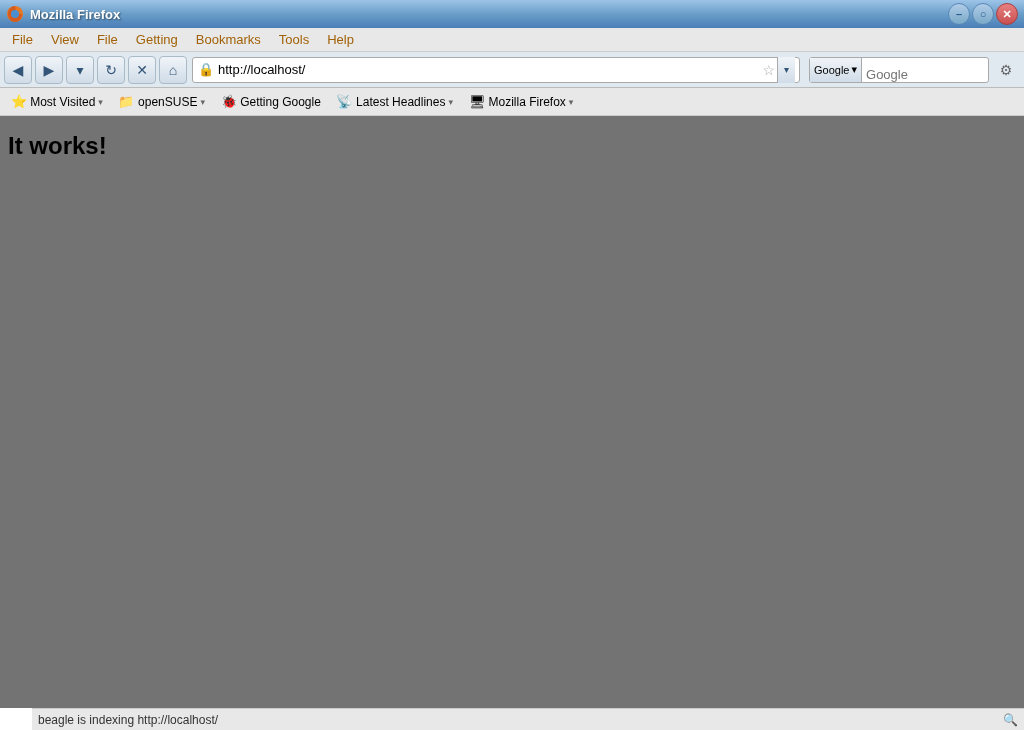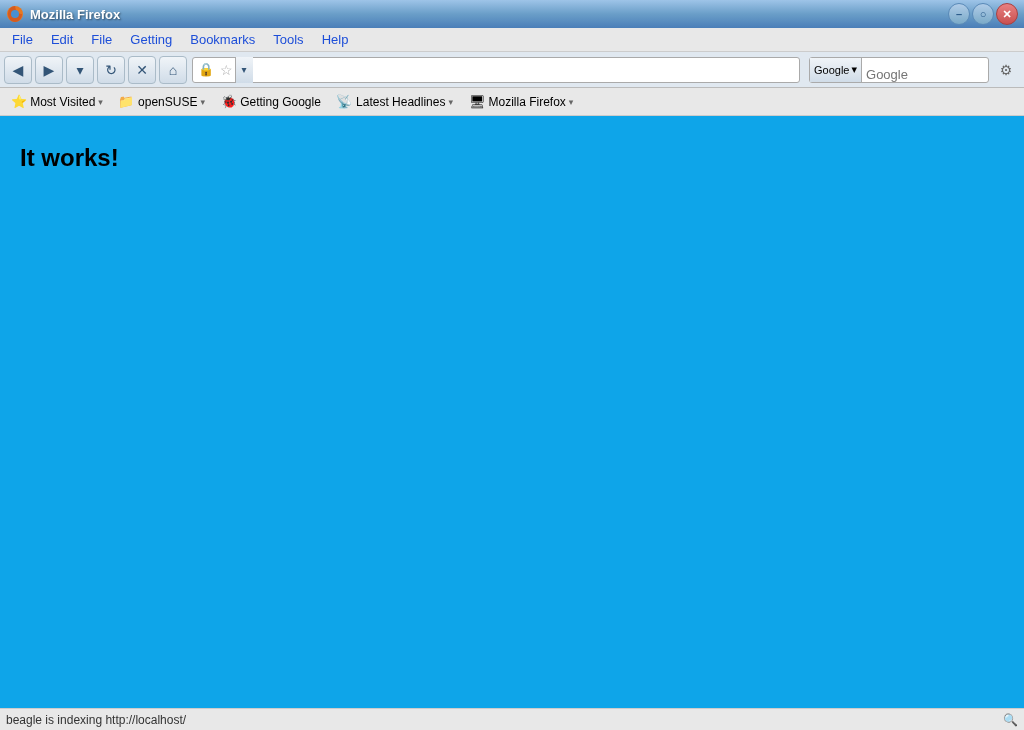--- a/index.html
+++ b/index.html
@@ -65,21 +65,21 @@
       align-items: center;
       padding: 0 4px;
       border-bottom: 1px solid #ccc;
       gap: 2px;
     }
     .menu-item {
       padding: 2px 8px;
       font-size: 13px;
       cursor: pointer;
       border-radius: 3px;
-      color: #1d4ed8;
+      color: #a16207;
     }
 
     
     #navbar {
       background: #e0e8f0;
       height: 36px;
       display: flex;
       align-items: center;
       padding: 0 4px;
       gap: 3px;
@@ -212,42 +212,43 @@
       font-size: 13px;
     }
     .bookmark-chevron {
       font-size: 9px;
       color: #666;
     }
 
     
     #content {
       flex: 1;
-      background: #0ea5e9;
-      padding: 20px;
+      background: #737373;
+      padding: 8px;
       overflow: auto;
     }
     #page-heading {
       font-size: 24px;
       font-weight: bold;
       color: #000;
       margin-top: 8px;
     }
 
     
     #statusbar {
       background: #e8e8e8;
       height: 22px;
       display: flex;
       align-items: center;
       justify-content: space-between;
       padding: 0 6px;
       border-top: 1px solid #ccc;
       font-size: 12px;
       color: #333;
+      margin-left: 32px;
     }
     #statusbar-right {
       display: flex;
       align-items: center;
     }
   </style>
 </head>
 <body>
 
 <div id="titlebar">
@@ -263,38 +264,39 @@
   </div>
   <div id="titlebar-controls">
     <div class="titlebar-btn">–</div>
     <div class="titlebar-btn">○</div>
     <div class="titlebar-btn close">✕</div>
   </div>
 </div>
 
 <div id="menubar">
   <span class="menu-item">File</span>
-  <span class="menu-item">Edit</span>
+  <span class="menu-item">View</span>
   <span class="menu-item">File</span>
   <span class="menu-item">Getting</span>
   <span class="menu-item">Bookmarks</span>
   <span class="menu-item">Tools</span>
   <span class="menu-item">Help</span>
 </div>
 
 <div id="navbar">
   <div class="nav-btn" title="Back">◀</div>
   <div class="nav-btn" title="Forward">▶</div>
   <div class="nav-btn">▾</div>
   <div class="nav-btn" title="Reload">↻</div>
   <div class="nav-btn" title="Stop">✕</div>
   <div class="nav-btn" title="Home">⌂</div>
 
   <div id="address-bar-container">
     <div id="address-icon">🔒</div>
+    <input id="address-input" type="text" value="http://localhost/" style="">
     <span id="address-star">☆</span>
     <div id="address-dropdown">▾</div>
   </div>
 
   <div id="search-bar-container">
     <div id="search-engine-btn">
       <span>Google</span>
       <span>▾</span>
     </div>
     <input id="search-input" type="text" placeholder="Google" style="">

